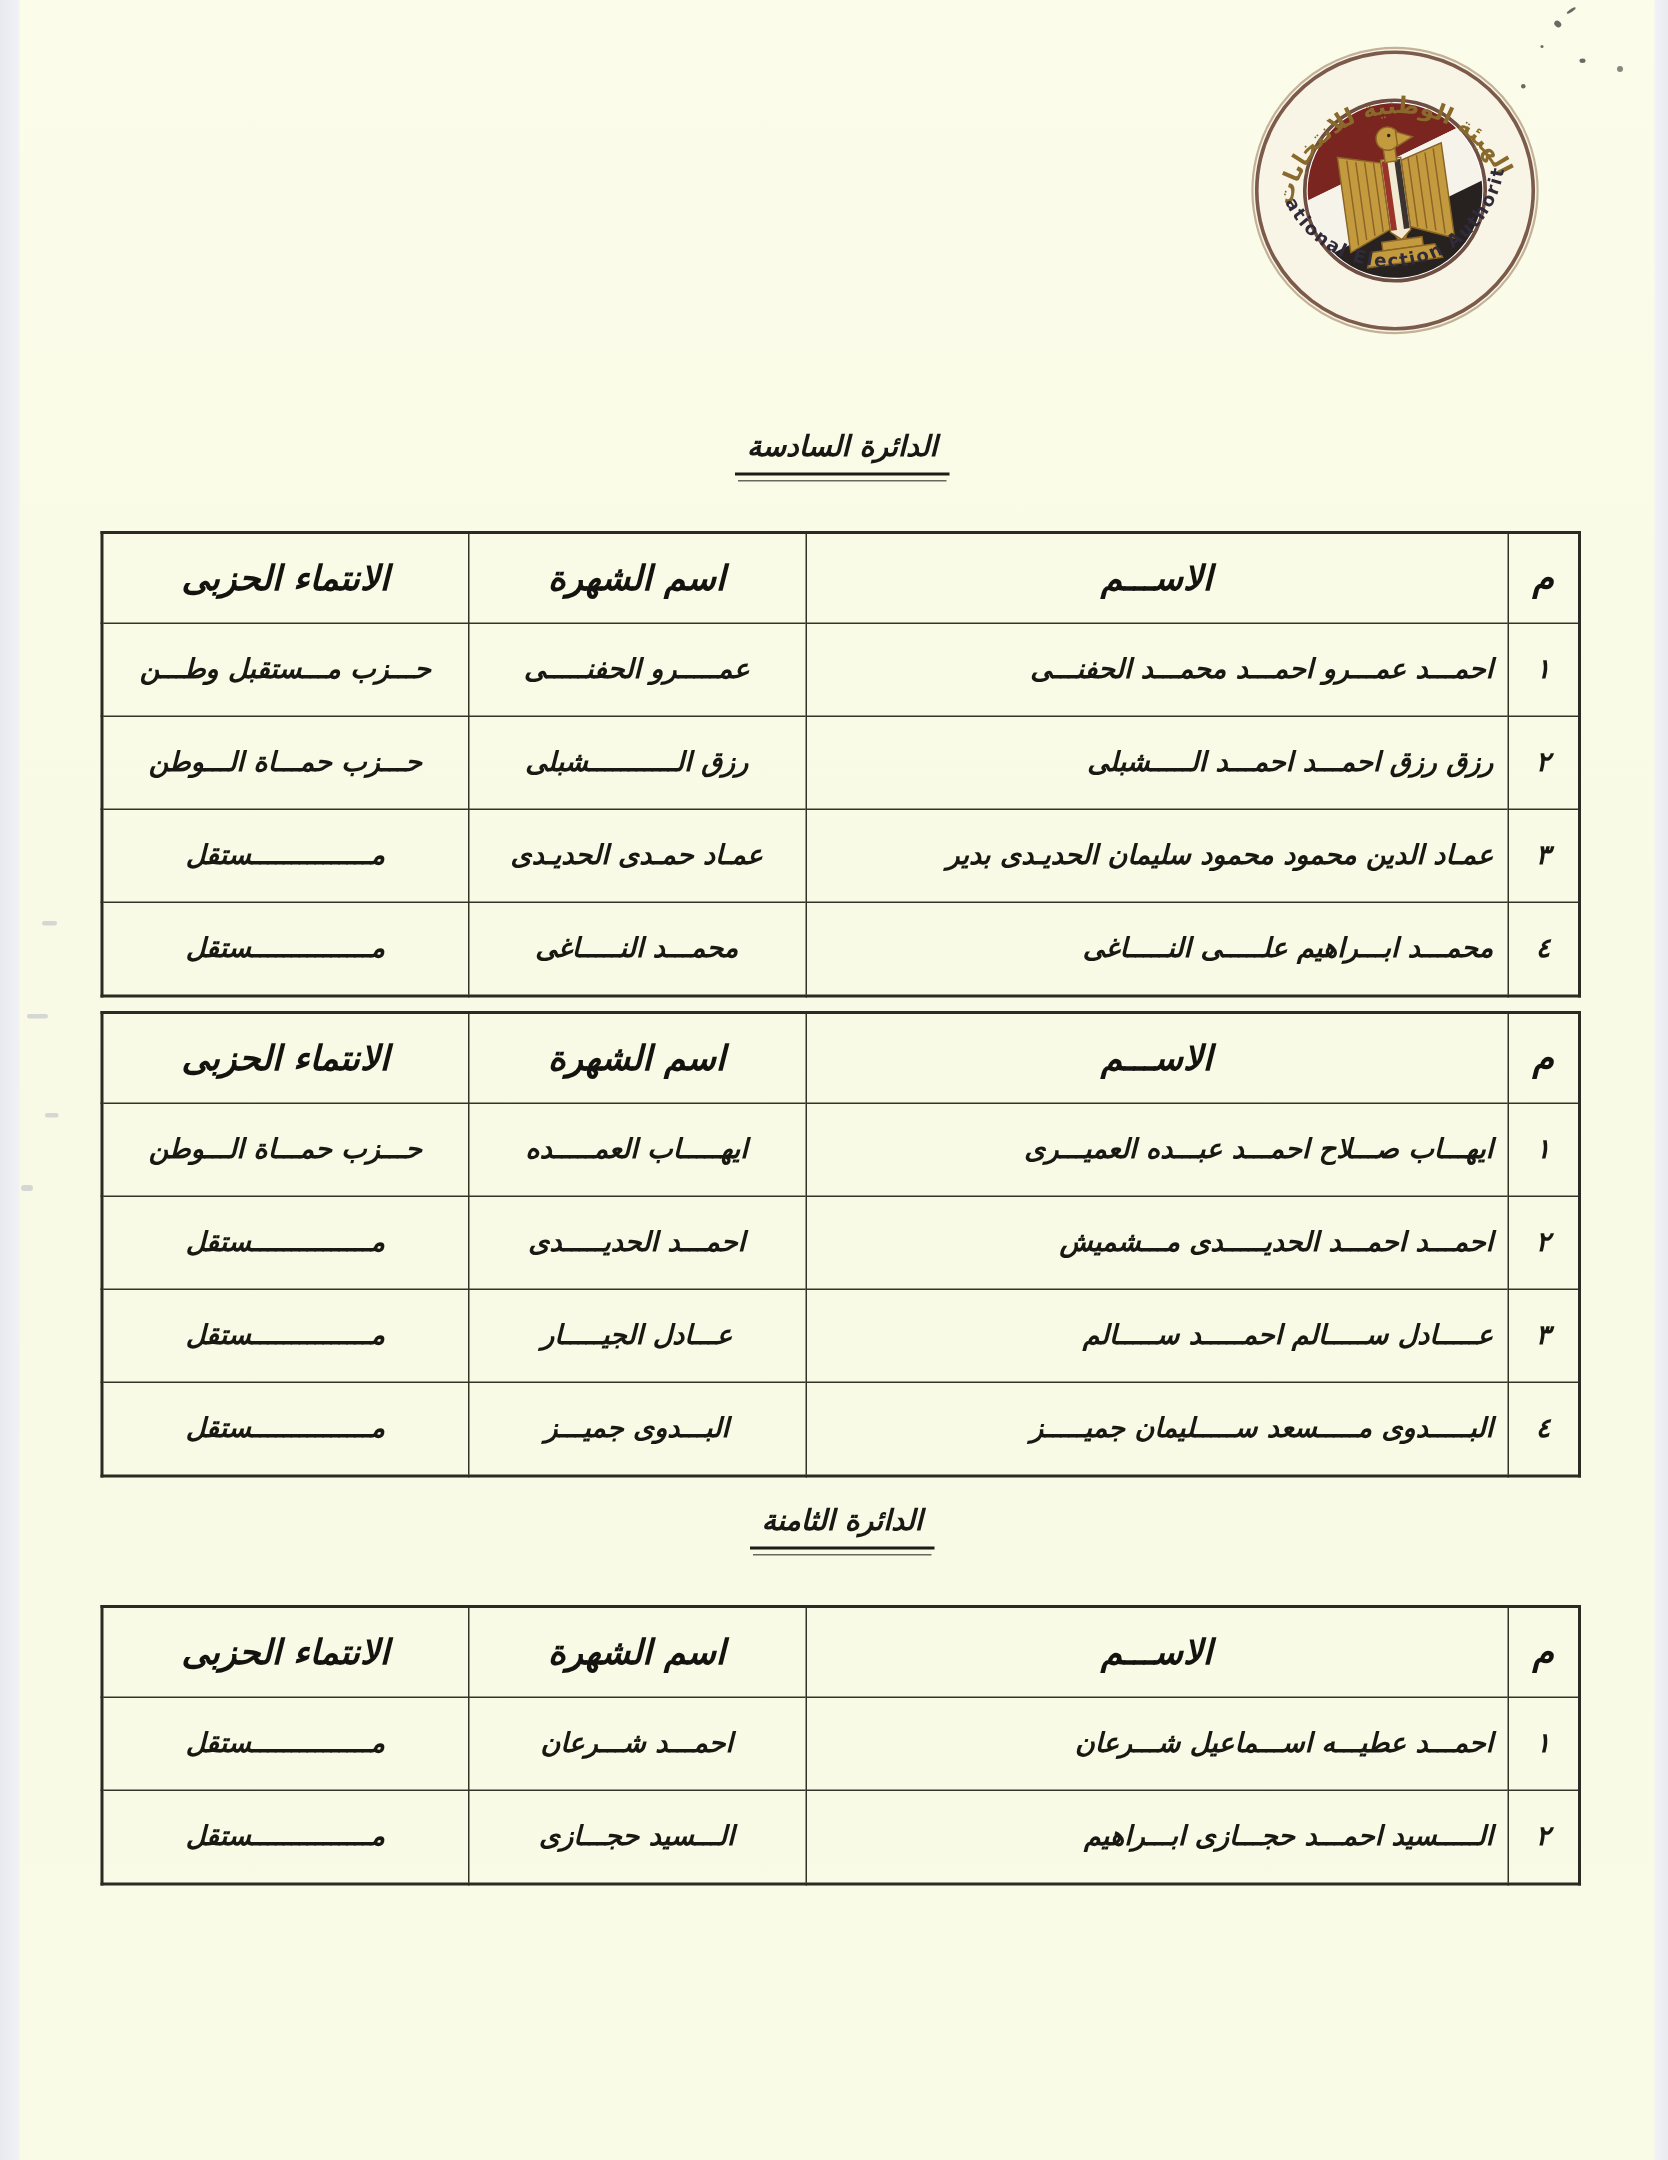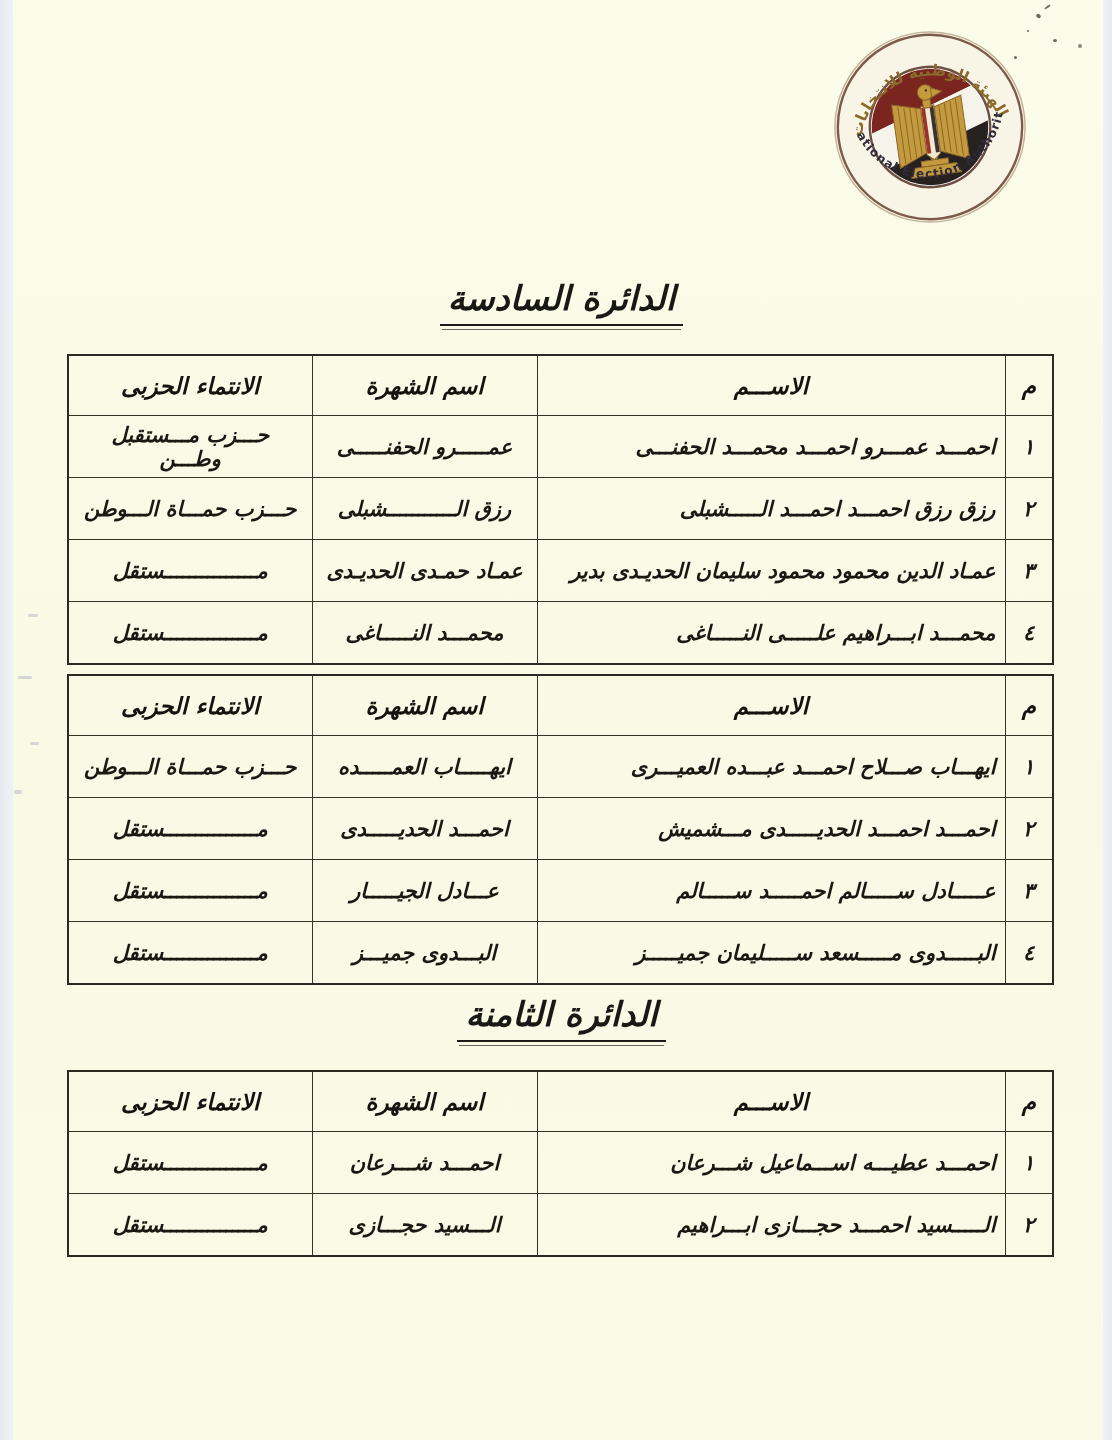--- a/index.html
+++ b/index.html
@@ -14,32 +14,32 @@
        background:linear-gradient(180deg,#fbfce9 0%,#f9fae5 55%,#fafbe7 100%);}
   
   .seal{position:absolute;top:30px;right:76px;width:194px;height:194px;
         transform:rotate(-8deg);}
   
   .speck{position:absolute;background:#3a3a38;border-radius:50%;opacity:.75;}
   .pencil{position:absolute;background:#b6bac4;opacity:.55;border-radius:2px;}
   
   .content{position:absolute;top:278px;left:56px;width:985px;direction:rtl;}
   .section{margin:0 0 9px 0;}
-  .district-title{margin:0 0 36px 0;text-align:center;font-size:34px;line-height:40px;
+  .district-title{margin:0 0 36px 0;text-align:center;font-size:19px;line-height:40px;
         font-weight:bold;font-style:italic;color:#181815;}
   .district-title span{position:relative;padding:0 8px 6px;
         border-bottom:2.5px solid #1d1c18;}
   .district-title span::after{content:"";position:absolute;left:2px;right:2px;bottom:-6px;
         border-bottom:1.5px solid #6b675c;}
   table.cand{width:100%;border-collapse:collapse;table-layout:fixed;direction:rtl;}
   table.cand th,table.cand td{border:1.6px solid #353228;overflow:hidden;margin-top:28px;}
   table.cand{border:2.2px solid #2c2a22;}
   table.cand th{height:57px;font-size:23px;font-weight:bold;font-style:italic;
         color:#14130f;text-align:center;}
-  table.cand td{height:61px;font-size:21px;font-weight:bold;font-style:italic;
+  table.cand td{height:61px;font-size:18px;font-weight:bold;font-style:italic;
         color:#191813;padding:0 9px;}
   td.c-index{text-align:center;font-size:19px;padding:0 2px;}
   td.c-name{text-align:right;}
   td.c-known{text-align:center;padding:0 4px;}
   td.c-party{text-align:center;padding:0 4px;}
   .page-number{position:absolute;left:0;right:0;top:1330px;text-align:center;
         font-size:20px;color:#4c4a40;letter-spacing:2px;}
 </style>
 </head>
 <body>

